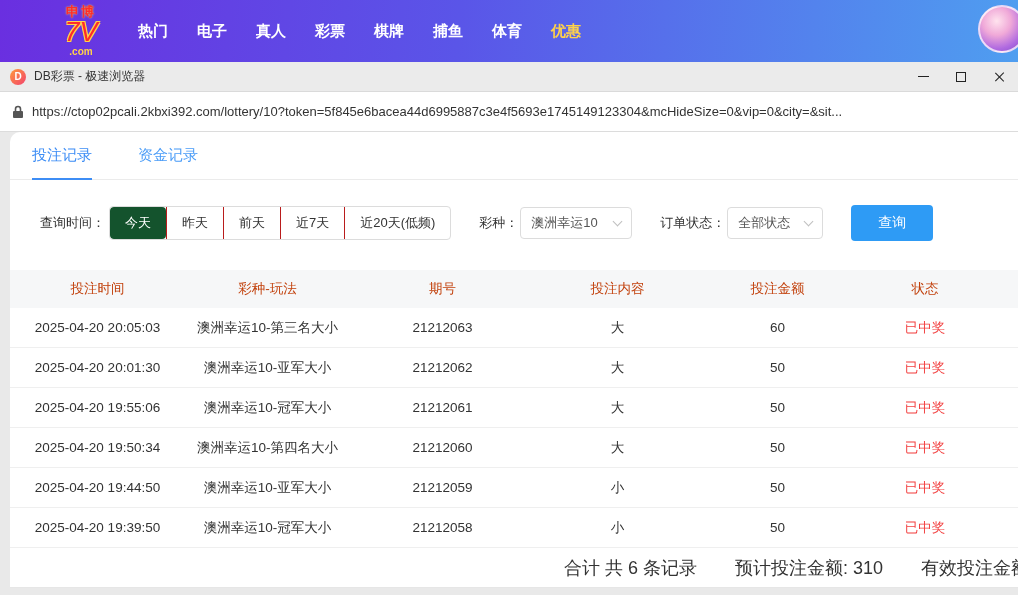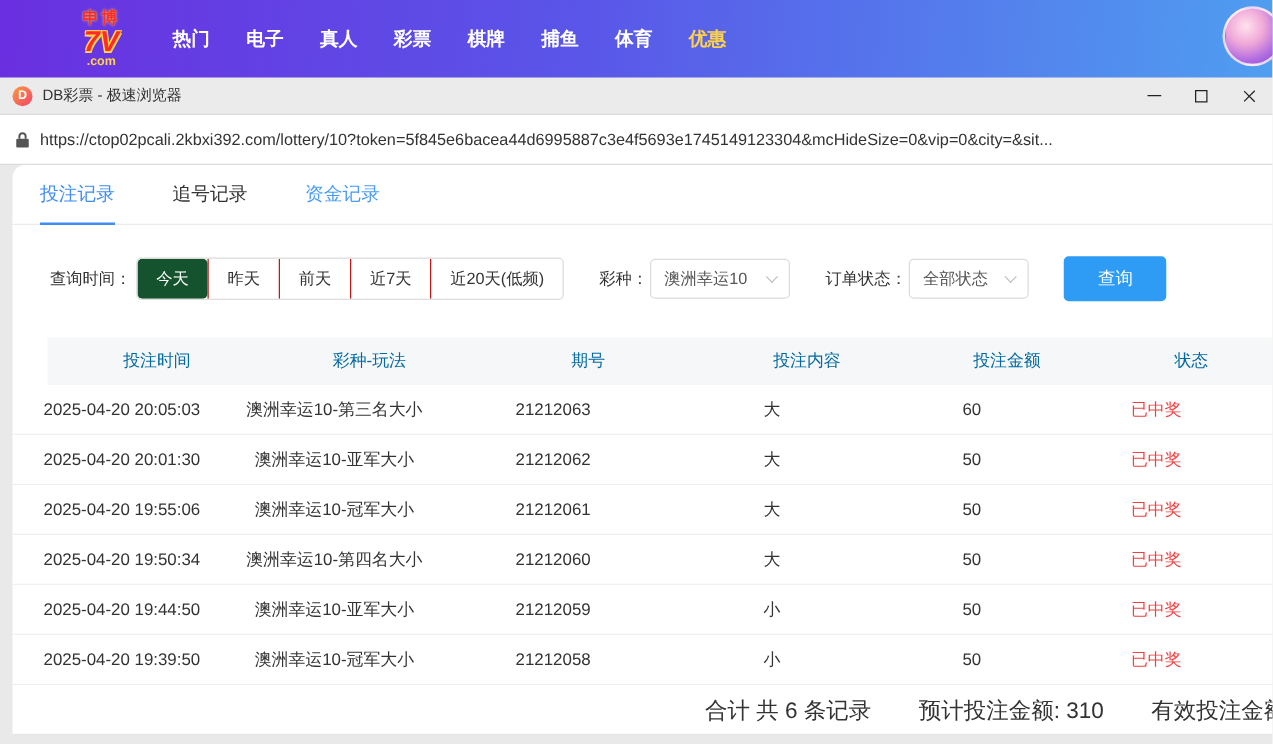--- a/index.html
+++ b/index.html
@@ -4,21 +4,21 @@
 <style>
   * { box-sizing: border-box; margin: 0; padding: 0; }
   html,body { width:1018px; height:595px; overflow:hidden; }
   body { font-family:"Liberation Sans", sans-serif; background:#e9e9e9; position:relative; }
 
   
   .topbar { height:62px; display:flex; align-items:center; padding-left:50px; position:relative;
             background:linear-gradient(95deg,#6a2fe0 0%,#5a55e8 45%,#4f9ef0 100%); }
   .logo { display:flex; flex-direction:column; align-items:center; line-height:1.05; width:62px; cursor:pointer; }
   .logo-l1 { font-size:13px; font-weight:bold; color:#ff2b2b; text-shadow:0 0 2px #ffd24a; letter-spacing:2px; }
-  .logo-l2 { font-size:23px; font-weight:700; font-style:italic; color:#ff2b2b;
+  .logo-l2 { font-size:27px; font-weight:400; font-style:italic; color:#ff2b2b;
              text-shadow:1px 1px 0 #ffd24a,-1px -1px 0 #ffd24a,1px -1px 0 #ffd24a,-1px 1px 0 #ffd24a; }
   .logo-l3 { font-size:10px; font-weight:bold; color:#ffd24a; }
   .nav { display:flex; gap:29px; margin-left:26px; }
   .nav-item { color:#fff; font-size:15px; font-weight:bold; cursor:pointer; white-space:nowrap; }
   .nav-item.highlight { color:#ffd24a; }
   .avatar { position:absolute; right:-8px; top:5px; width:48px; height:48px; border-radius:50%;
             background:radial-gradient(circle at 38% 32%, #ffe3ee 0%, #f0a9d8 35%, #b06ae0 68%, #7a46c8 100%);
             border:2px solid rgba(255,255,255,.75); cursor:pointer; }
 
   
@@ -63,21 +63,21 @@
             border-radius:4px; height:32px; padding:0 10px; color:#555; cursor:pointer; margin-left:2px; background:#fff; }
   .select.lottery { width:112px; }
   .select.status  { width:96px; }
   .caret { width:7px; height:7px; border-right:1.5px solid #bfbfbf; border-bottom:1.5px solid #bfbfbf;
            transform:rotate(45deg); margin:-3px 0 0 10px; }
   .search-btn { margin-left:28px; background:#2e9bf5; color:#fff; border:none; border-radius:4px;
                 height:36px; padding:0 27px; font-size:14px; cursor:pointer; font-family:inherit; }
 
   .table { margin-top:30px; }
   .thead,.trow { display:grid; grid-template-columns:175px 165px 185px 165px 155px 140px; }
-  .thead { background:#f6f7f8; height:38px; color:#0369a1;margin-left:28px; }
+  .thead { background:#f6f7f8; height:38px; color:#c2410c; }
   .cell { display:flex; align-items:center; justify-content:center; font-size:13.5px; white-space:nowrap; }
   .trow { height:40px; border-bottom:1px solid #efefef; color:#333; }
   .cell.status { color:#f23f3f; }
 
   .tfoot { height:40px; display:flex; align-items:center; justify-content:flex-end; gap:38px;
            font-size:18px; color:#333; border-bottom:1px solid #e6e6e6; white-space:nowrap; }
   .tfoot .valid { margin-right:-16px; }
 </style>
 </head>
 <body>
@@ -125,21 +125,20 @@
       <path d="M3.5 6 V4 a2.5 2.5 0 0 1 5 0 V6" fill="none" stroke="#555" stroke-width="1.6"></path>
     </svg>
     <div class="url">https://ctop02pcali.2kbxi392.com/lottery/10?token=5f845e6bacea44d6995887c3e4f5693e1745149123304&amp;mcHideSize=0&amp;vip=0&amp;city=&amp;sit...</div>
   </div>
 
   <div class="page">
     <div class="card">
 
       <div class="tabbar">
           <div class="tab active">投注记录</div>
-          <div class="tab">追号记录</div>
           <div class="tab colored">资金记录</div>
         </div>
 
       <div class="filters">
         <span class="flabel first">查询时间：</span>
         <div class="seg">
             <div class="seg-item selected">今天</div>
             <div class="seg-item">昨天</div>
             <div class="seg-item">前天</div>
             <div class="seg-item">近7天</div>

